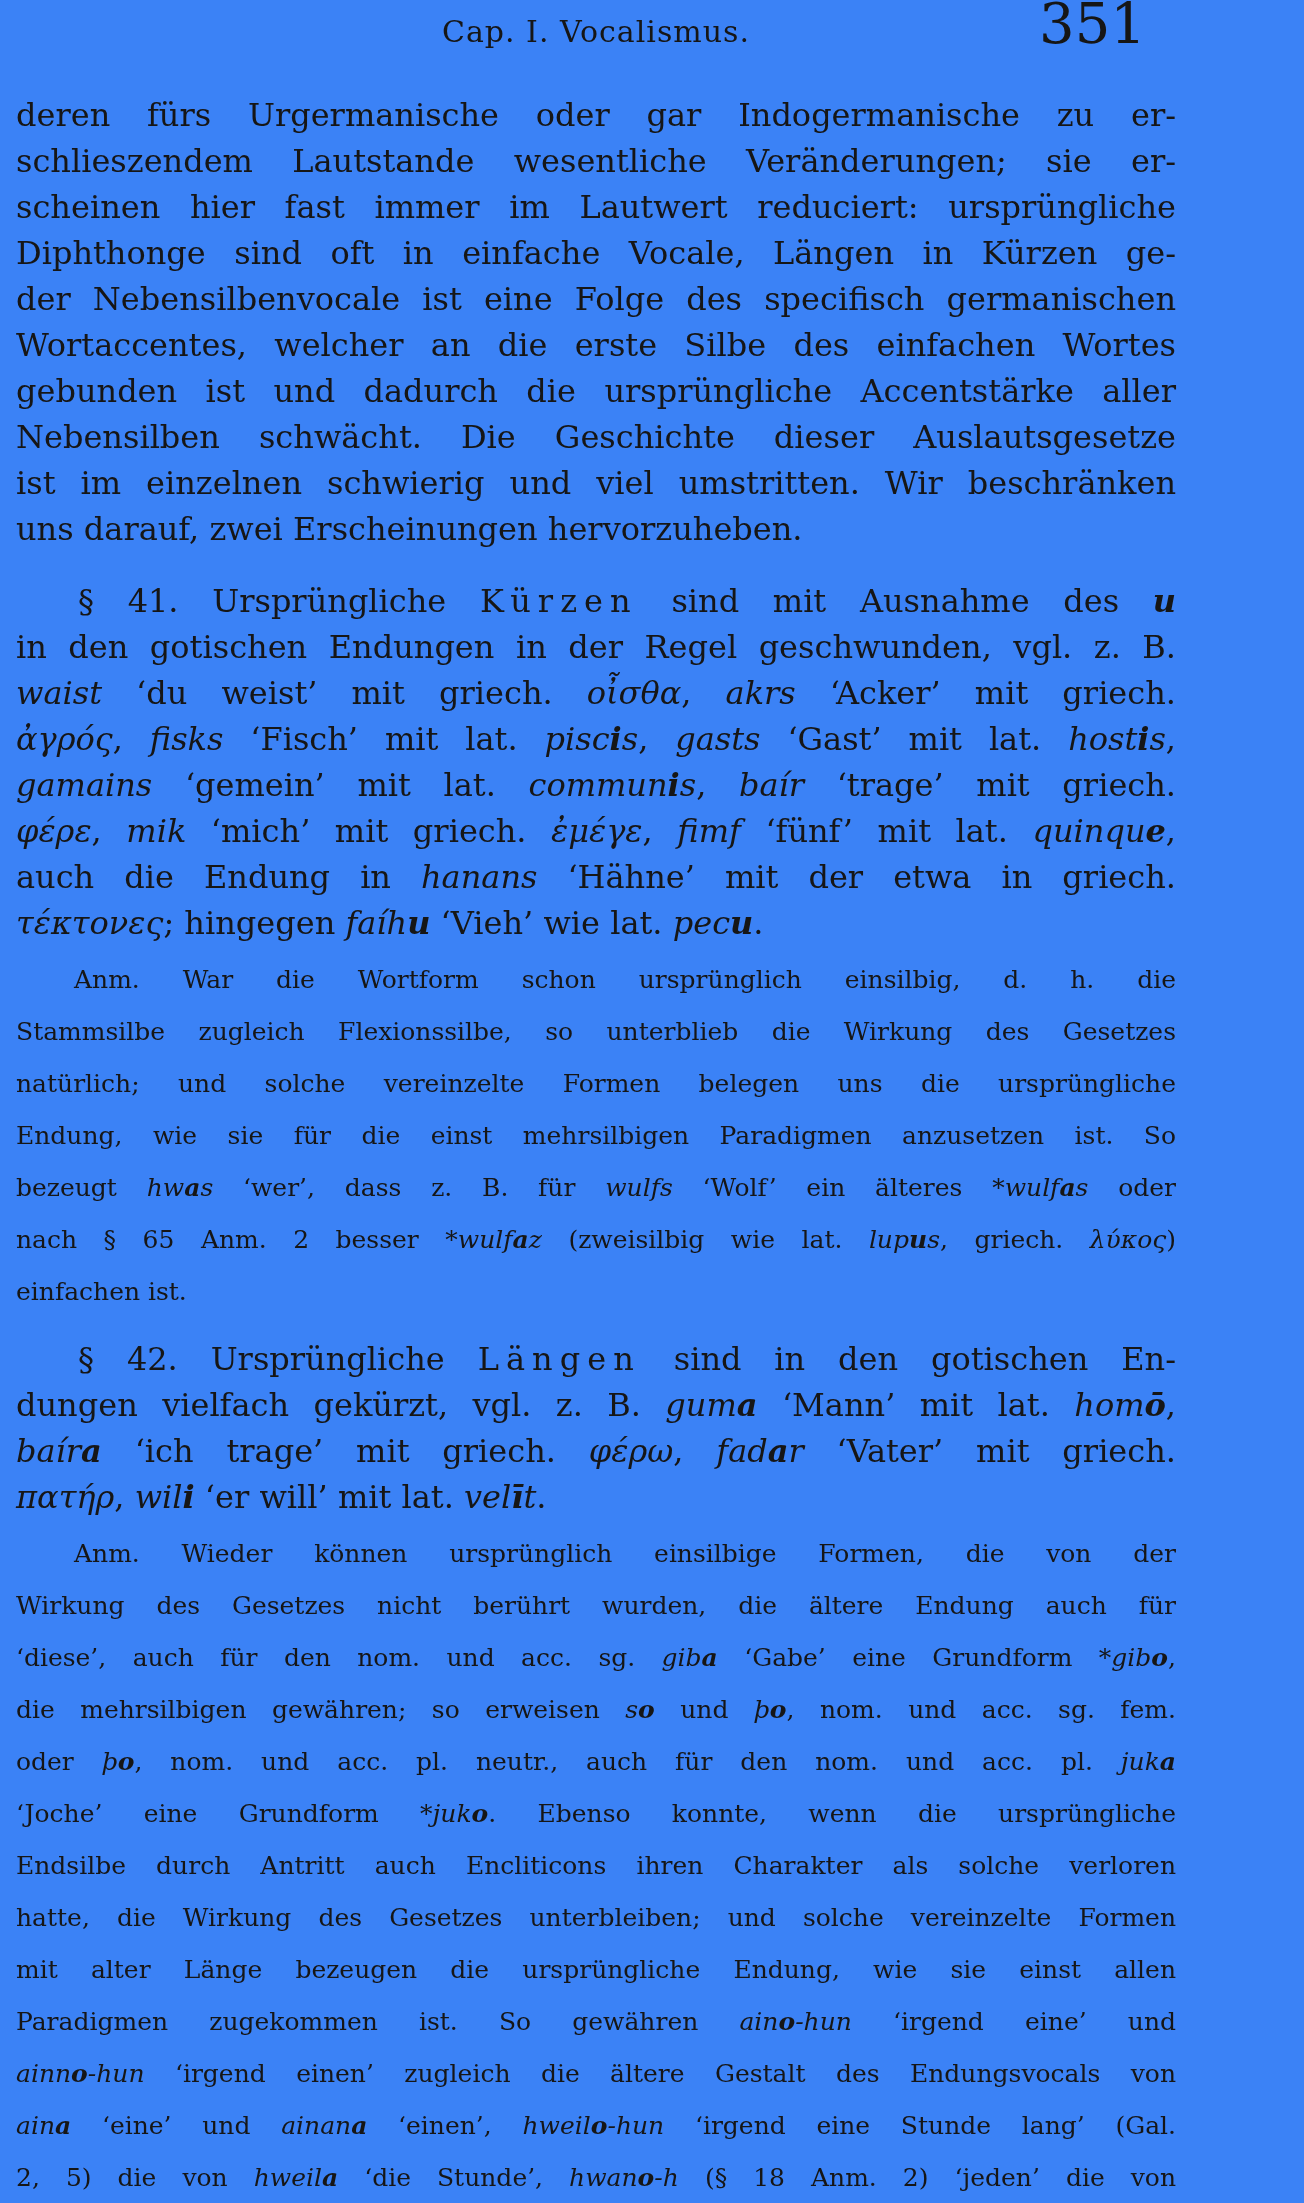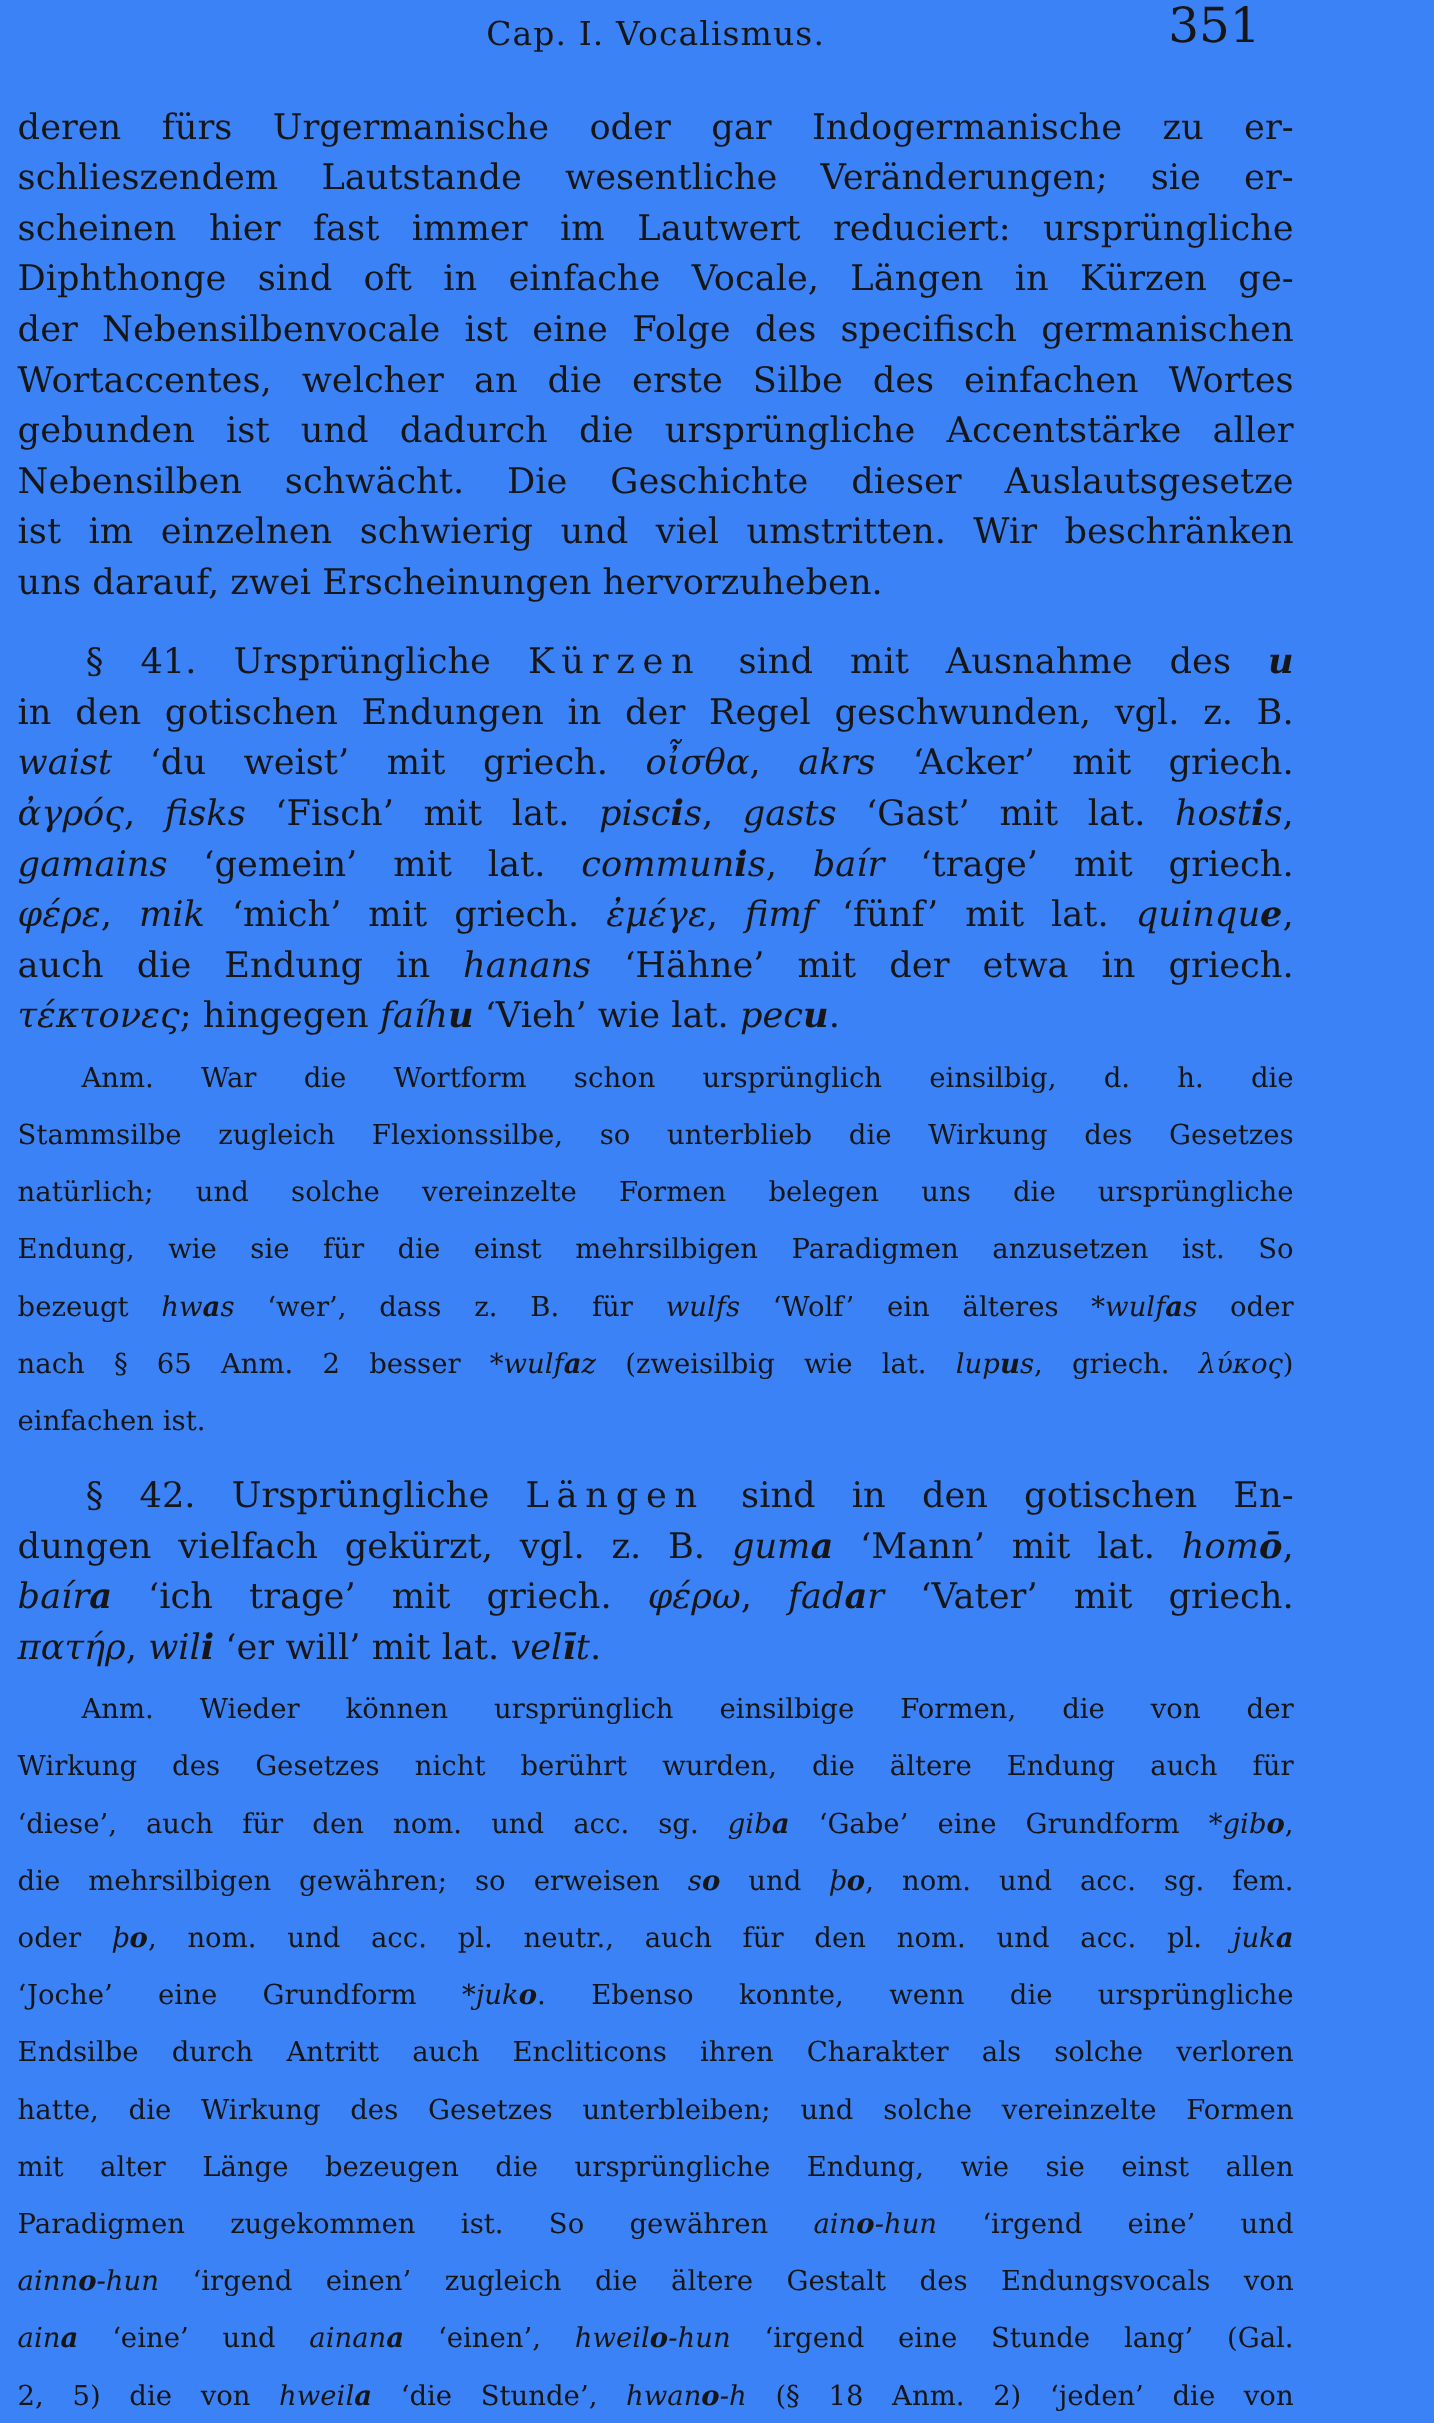--- a/index.html
+++ b/index.html
@@ -7,21 +7,21 @@
     position:relative; width:1304px; height:2203px; background:#3b82f6;
     font-family:"DejaVu Serif","Liberation Serif",serif; color:#161616;
     overflow:hidden; margin:0 auto;
   }
   .header { position:relative; height:46px; padding-top:14px; }
   .running-title {
     width:1160px; margin-left:16px; text-align:center;
     font-size:30px; letter-spacing:1px;
   }
   .page-number {
-    position:absolute; top:2px; right:158px; font-size:44px; line-height:44px;
+    position:absolute; top:2px; right:158px; font-size:56px; line-height:44px;
   }
   .text-body { margin:32px 128px 0 16px; }
   .line { text-align:justify; text-align-last:justify; white-space:normal; }
   .block.body .line { font-size:32px; line-height:46px; }
   .block.anm  .line { font-size:25px; line-height:37px;margin-top:15px; }
   .line.last { text-align-last:left; }
   .block.body .line.ind { text-indent:62px; }
   .block.anm  .line.ind { text-indent:58px; }
   .block.section { margin-top:26px; }
   .block.anm { margin-top:10px; }

